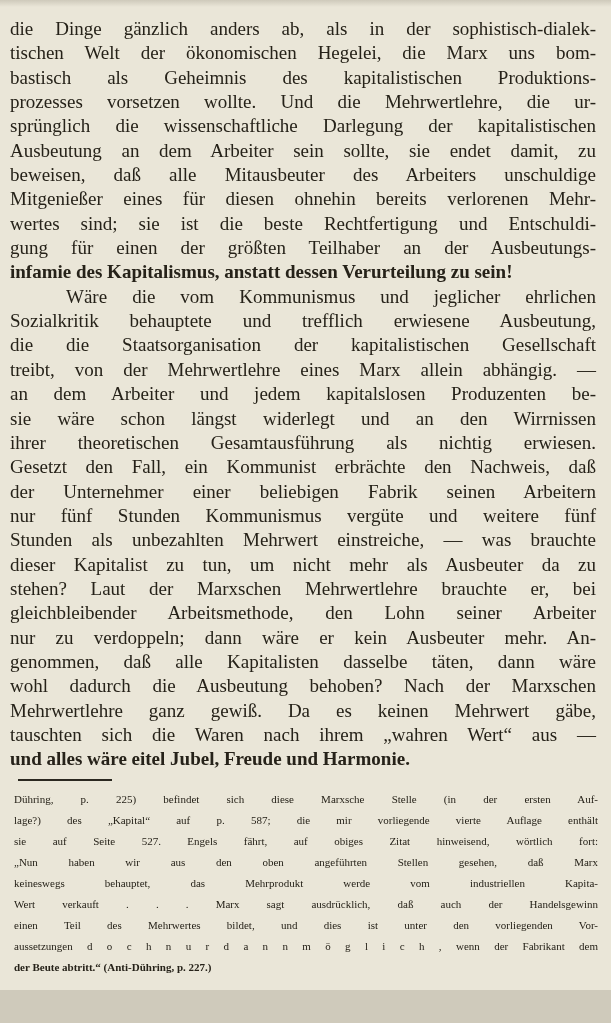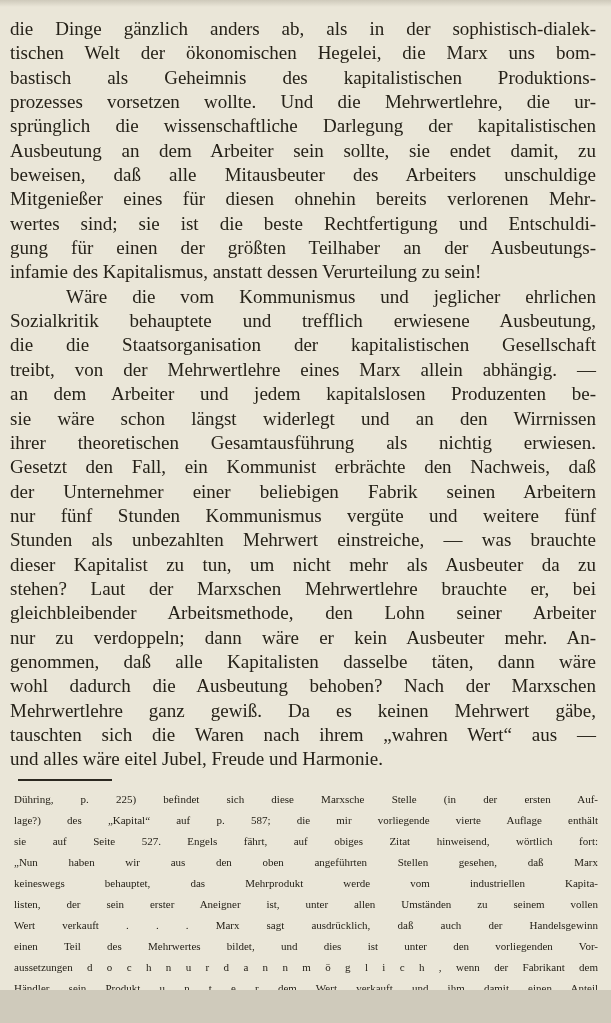--- a/index.html
+++ b/index.html
@@ -31,20 +31,21 @@
   .main-text {
     font-size: 19px;
     line-height: 24.35px;
   }
   .line {
     text-align: justify;
     text-align-last: justify;
   }
   .line.last {
     text-align-last: left;
+    font-weight: bold;
   }
   .para[data-indent="true"] .line:first-child {
     text-indent: 56px;
   }
   .footnote-sep {
     position: absolute;
     left: 18px;
     top: 779px;
     width: 94px;
     height: 2px;
@@ -102,20 +103,18 @@
   </div>
 
   <div class="footnote-sep"></div>
 
   <div class="footnote">
       <div class="line">Dühring, p. 225) befindet sich diese Marxsche Stelle (in der ersten Auf-</div>
       <div class="line">lage?) des „Kapital“ auf p. 587; die mir vorliegende vierte Auflage enthält</div>
       <div class="line">sie auf Seite 527. Engels fährt, auf obiges Zitat hinweisend, wörtlich fort:</div>
       <div class="line">„Nun haben wir aus den oben angeführten Stellen gesehen, daß Marx</div>
       <div class="line">keineswegs behauptet, das Mehrprodukt werde vom industriellen Kapita-</div>
-      <div class="line">listen, der sein erster Aneigner ist, unter allen Umständen zu seinem vollen</div>
       <div class="line">Wert verkauft . . . Marx sagt ausdrücklich, daß auch der Handelsgewinn</div>
       <div class="line">einen Teil des Mehrwertes bildet, und dies ist unter den vorliegenden Vor-</div>
       <div class="line">aussetzungen d o c h n u r d a n n m ö g l i c h , wenn der Fabrikant dem</div>
-      <div class="line">Händler sein Produkt u n t e r dem Wert verkauft und ihm damit einen Anteil</div>
       <div class="line last">der Beute abtritt.“ (Anti-Dühring, p. 227.)</div>
     </div>
 </div>
 
 </body></html>

